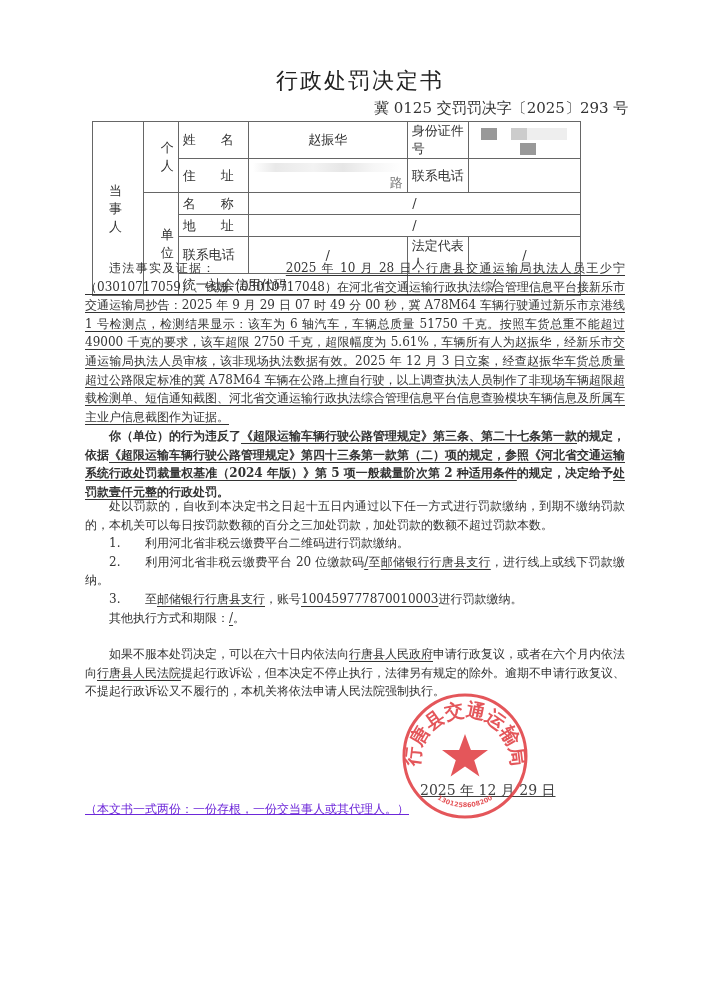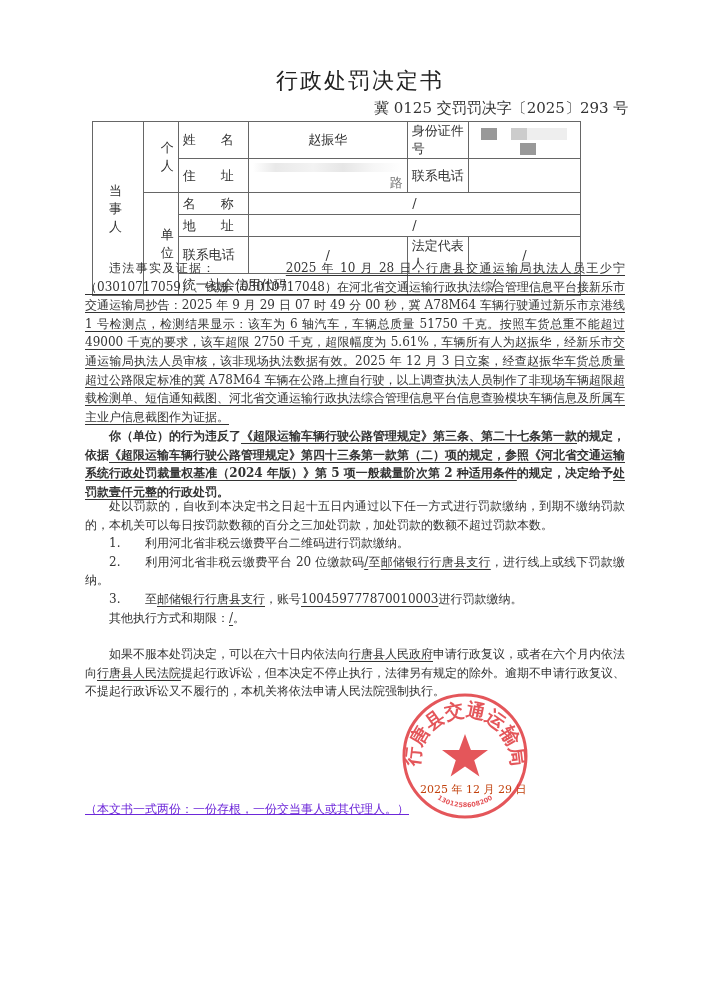--- a/index.html
+++ b/index.html
@@ -30,21 +30,21 @@
   .p { margin:0; text-align:justify; }
   .ind { text-indent:2em; }
   .u { text-decoration:underline; text-underline-offset:3px; }
   .sp { display:inline-block; }
   .evidence { top:259px; }
   .vio { top:427px;font-weight:bold; }
   .pay { top:497px; }
   .appeal { top:645px; }
   .item { padding-left:2em; }
   .num { display:inline-block; width:36px; }
-  .date { position:absolute; left:420px; top:782px; font-size:11px; color:#c2410c; }
+  .date { position:absolute; left:420px; top:782px; font-size:14px; color:#404040;text-decoration:underline; }
   .note { position:absolute; left:85px; top:801px; font-size:12px; color:#6d28d9;text-decoration:underline; }
   .stamp { position:absolute; left:401px; top:692px; width:128px; height:128px; opacity:0.85; }
 </style>
 </head>
 <body>
 
 <div class="title">行政处罚决定书</div>
 <div class="docno">冀 0125 交罚罚决字〔2025〕293 号</div>
 
 <table class="party">

